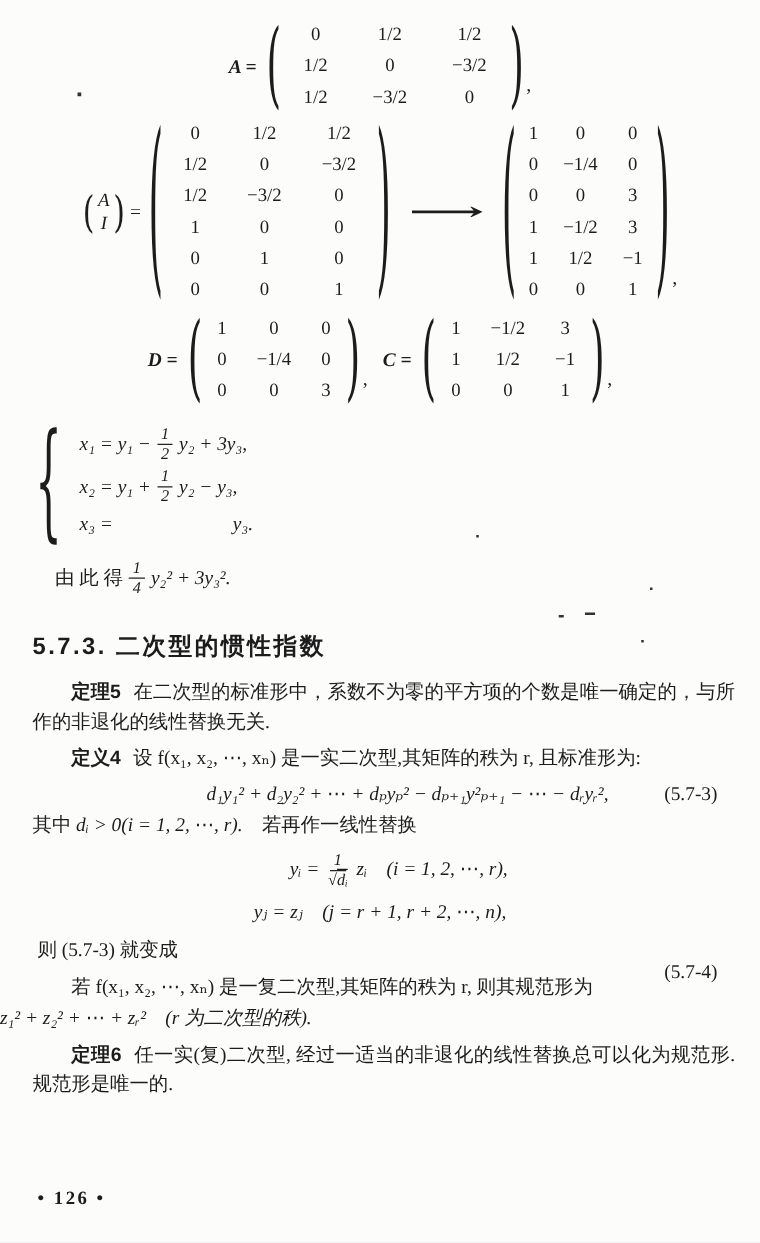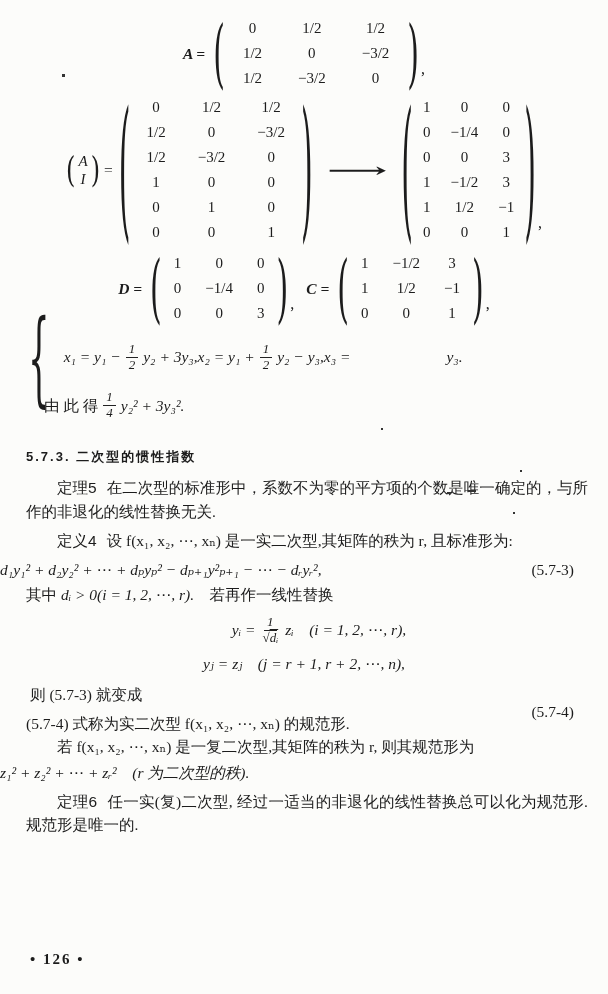--- a/index.html
+++ b/index.html
@@ -4,21 +4,21 @@
 <style>
   html,body{margin:0;padding:0;background:#e8e8e8;}
   .page{
     width:608px;height:994px;position:relative;overflow:hidden;
     background:#fcfcfa;color:#1c1c1c;
     font-family:"Liberation Serif","DejaVu Serif","DejaVu Sans",serif;
     font-size:15.5px;line-height:1.5;
   }
   .math{font-style:italic;}
   .cn{font-style:normal;}
-  b.thlabel{font-family:"Liberation Sans","DejaVu Sans",sans-serif;font-weight:normal;margin-right:10px;}
+  b.thlabel{font-family:"Liberation Sans","DejaVu Sans",sans-serif;font-weight:bold;margin-right:10px;}
   
   .eqrow{display:flex;align-items:center;justify-content:center;}
   .matrix{display:inline-flex;align-items:center;}
   .mgrid{display:inline-grid;}
   .mcell{text-align:center;line-height:25px;font-size:15px;white-space:nowrap;}
   .m-a    .mcell{padding:0 18px;}
   .m-wide .mcell{padding:0 16px;}
   .m-tight .mcell{padding:0 10px;}
   .m-dc   .mcell{padding:0 12px;}
   .paren{display:inline-block;font-size:30px;font-weight:400;line-height:1;
@@ -36,30 +36,30 @@
   .frac{display:inline-flex;flex-direction:column;align-items:center;
         vertical-align:middle;font-size:13px;line-height:1.15;margin:0 5px;font-style:italic;}
   .frac .num{padding:0 3px;border-bottom:1.3px solid #222;}
   .frac .den{padding:0 2px;}
   .rad{text-decoration:overline;}
   
   .sub-block{display:flex;align-items:center;margin-top:14px;padding-left:28px;}
   .sub-label{width:212px;font-weight:bold;font-family:"Liberation Sans","DejaVu Sans",sans-serif;}
   .brace{display:inline-block;font-size:34px;line-height:1;transform:scaleY(3.0);
          transform-origin:50% 50%;margin-right:14px;font-family:"DejaVu Serif",serif;}
-  .eqs{display:flex;flex-direction:row;row-gap:3px;font-family:Liberation Serif, serif;}
+  .eqs{display:flex;flex-direction:column;row-gap:3px;font-family:Liberation Serif, serif;}
   .eqline{display:flex;align-items:center;white-space:nowrap;}
   .gap{display:inline-block;width:96px;}
   
   .line{padding:0 24px 0 28px;margin:0;}
   .para{padding:0 20px 0 26px;margin:0;text-indent:2em;text-align:justify;}
   .para.noind{text-indent:0;}
-  .section-h{margin:26px 0 0 26px;font-size:13px;font-weight:bold;letter-spacing:2px;
+  .section-h{margin:26px 0 0 26px;font-size:19px;font-weight:bold;letter-spacing:2px;
              font-family:"Liberation Sans","DejaVu Sans",sans-serif;}
-  .frow{position:relative;margin-top:6px;}
+  .frow{position:relative;text-align:center;margin-top:6px;margin-left:44px;}
   .frow .tag{position:absolute;right:34px;top:50%;transform:translateY(-50%);font-style:normal;}
   .center{text-align:left;}
   .pagenum{position:absolute;left:30px;bottom:24px;font-weight:bold;letter-spacing:2px;font-size:15px;}
   .speck{position:absolute;background:#333;}
   .mt2{margin-top:2px;}.mt4{margin-top:4px;}.mt6{margin-top:6px;}.mt8{margin-top:8px;padding-left:30px;}
   .mt10{margin-top:10px;}.mt16{margin-top:16px;}
 </style>
 </head>
 <body>
 
@@ -245,21 +245,20 @@
   <div class="eqrow mt6 math">
     <span>yⱼ = zⱼ　(j = r + 1, r + 2, ⋯, n),</span>
   </div>
 
   <p class="para noind mt8">则 (5.7-3) 就变成</p>
 
   <div class="frow">
     <span class="tag">(5.7-4)</span>
   </div>
 
-  <p class="para noind mt2">(5.7-4) 式称为实二次型 f(x₁, x₂, ⋯, xₙ) 的规范形.</p>
 
   <p class="para">若 f(x₁, x₂, ⋯, xₙ) 是一复二次型,其矩阵的秩为 r, 则其规范形为</p>
 
   <div class="center math mt2">z₁² + z₂² + ⋯ + zᵣ²　(r 为二次型的秩).</div>
 
   <p class="para mt6"><b class="thlabel">定理6</b><span>任一实(复)二次型, 经过一适当的非退化的线性替换总可以化为规范形. 规范形是唯一的.</span></p>
 
   <div class="pagenum">• 126 •</div>
 
   <div class="speck" style="left:62px;top:74px;width:3px;height:3px;"></div>

